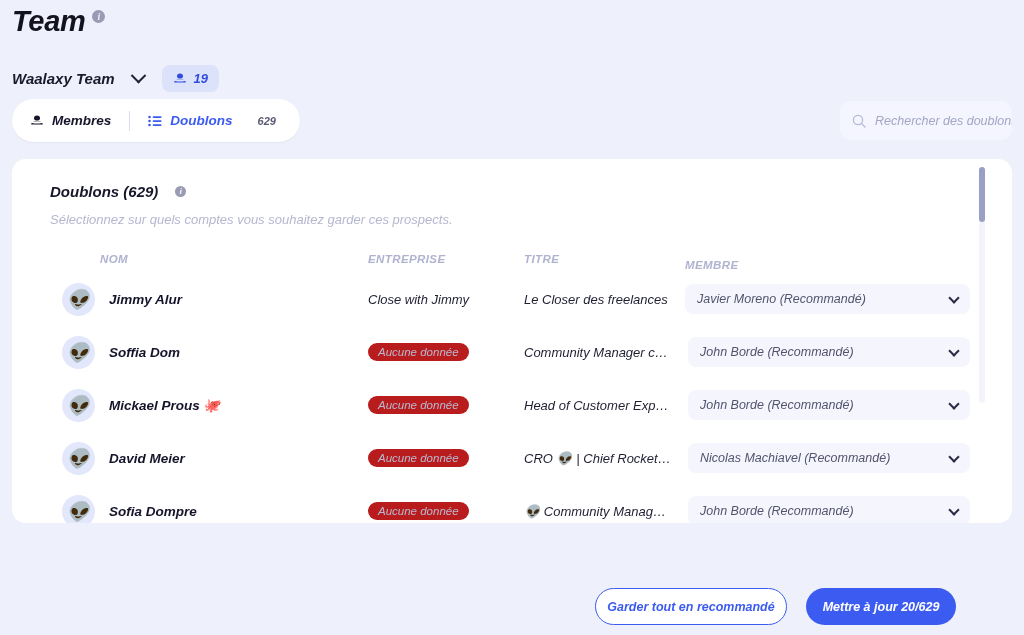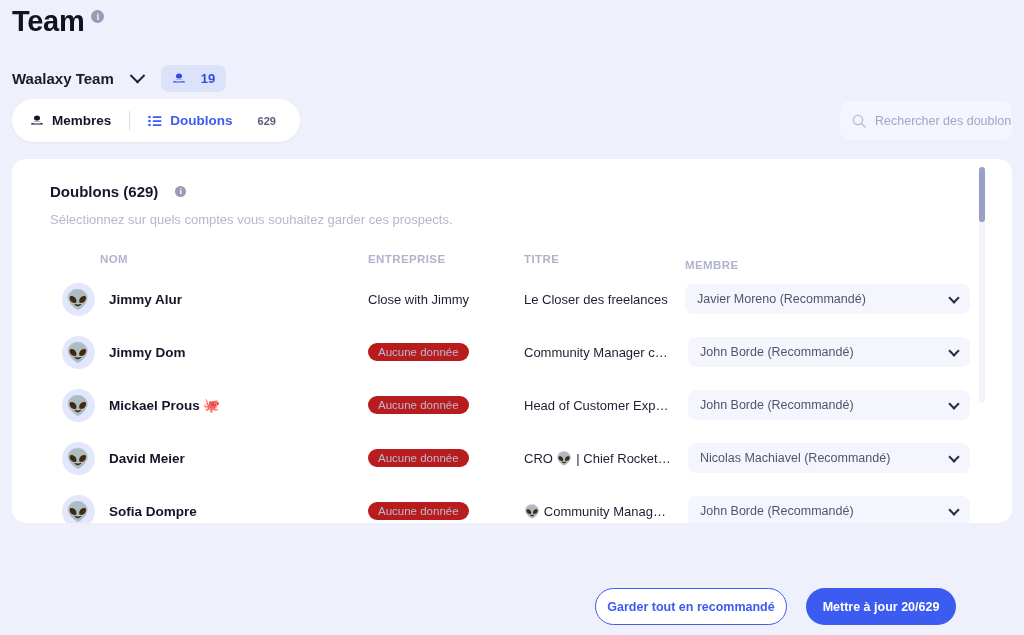--- a/index.html
+++ b/index.html
@@ -2,21 +2,21 @@
 <html><head>
 <meta charset="utf-8">
 <style>
   * { box-sizing: border-box; margin: 0; padding: 0; }
   html, body {
     width: 1024px; height: 635px;
     background: #eef0fb;
     font-family: "Liberation Sans", sans-serif;
     overflow: hidden;
   }
-  #app { position: relative; width: 1024px; height: 635px; }
+  #app { position: relative; width: 1024px; height: 635px; font-style: italic; }
 
   
   .page-title-row {
     position: absolute; left: 12px; top: 4px;
     display: flex; align-items: flex-start; gap: 7px;
   }
   .page-title {
     font-size: 29px; font-weight: 700; color: #13131f;
     letter-spacing: -0.3px; line-height: 34px;
   }
@@ -45,21 +45,21 @@
   }
   .chev {
     width: 11px; height: 11px;
     border-right: 2px solid #22223a; border-bottom: 2px solid #22223a;
     transform: rotate(45deg) translate(-2px,-2px);
   }
   .team-caret { display: flex; align-items: center; padding: 0 4px; }
   .count-badge {
     background: #dde2fb; border-radius: 8px;
     height: 27px; padding: 0 11px;
-    display: flex; align-items: center; gap: 15px;
+    display: flex; align-items: center; gap: 7px;
     color: #2f4cdd; font-size: 13px; font-weight: 600;
   }
 
   
   .tabs {
     position: absolute; left: 12px; top: 99px;
     height: 43px; background: #fff; border-radius: 22px;
     display: flex; align-items: center; padding: 0 18px;
     box-shadow: 0 1px 2px rgba(40,45,90,0.05);
   }
@@ -277,21 +277,21 @@
           <div class="r-company">Close with Jimmy</div>
           <div class="r-title">Le Closer des freelances</div>
           <div class="select" style="left: 673px; width: 285px;">
             <span class="sel-val">Javier Moreno (Recommandé)</span>
             <span class="sel-chev"></span>
           </div>
         </div>
         <div class="row" style="top: 53px;">
           <div class="avatar">👽</div>
           <div class="r-name">
-            <span>Jimmy Dom</span>
+            <span>Soffia Dom</span>
           </div>
           <div class="chip-empty">Aucune donnée</div>
           <div class="r-title">Community Manager c…</div>
           <div class="select" style="left: 676px; width: 282px;">
             <span class="sel-val">John Borde (Recommandé)</span>
             <span class="sel-chev"></span>
           </div>
         </div>
         <div class="row" style="top: 106px;">
           <div class="avatar">👽</div>

